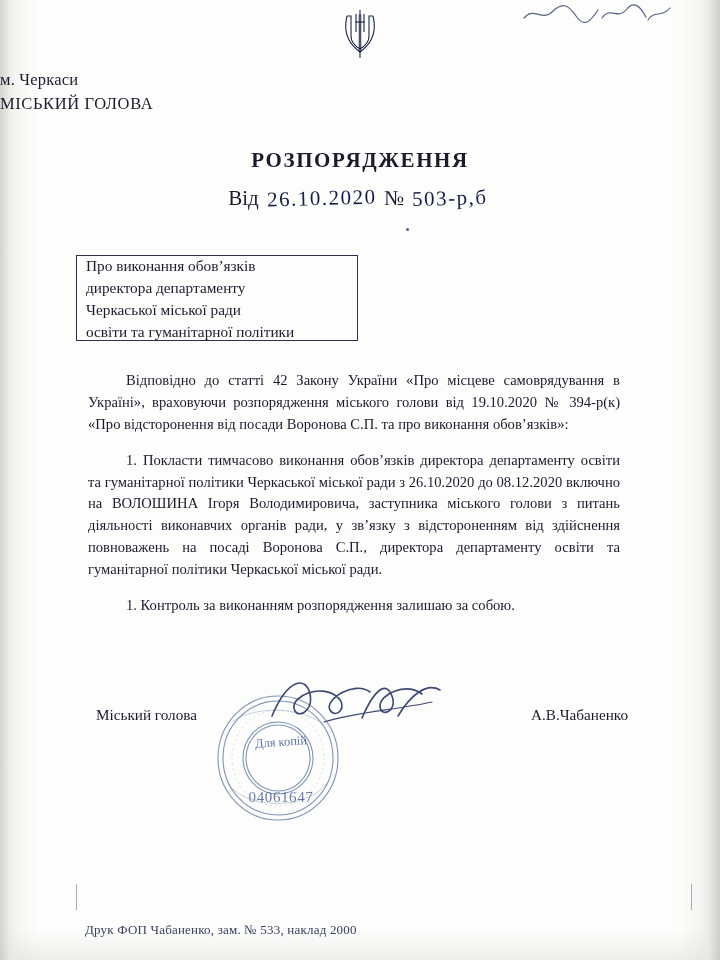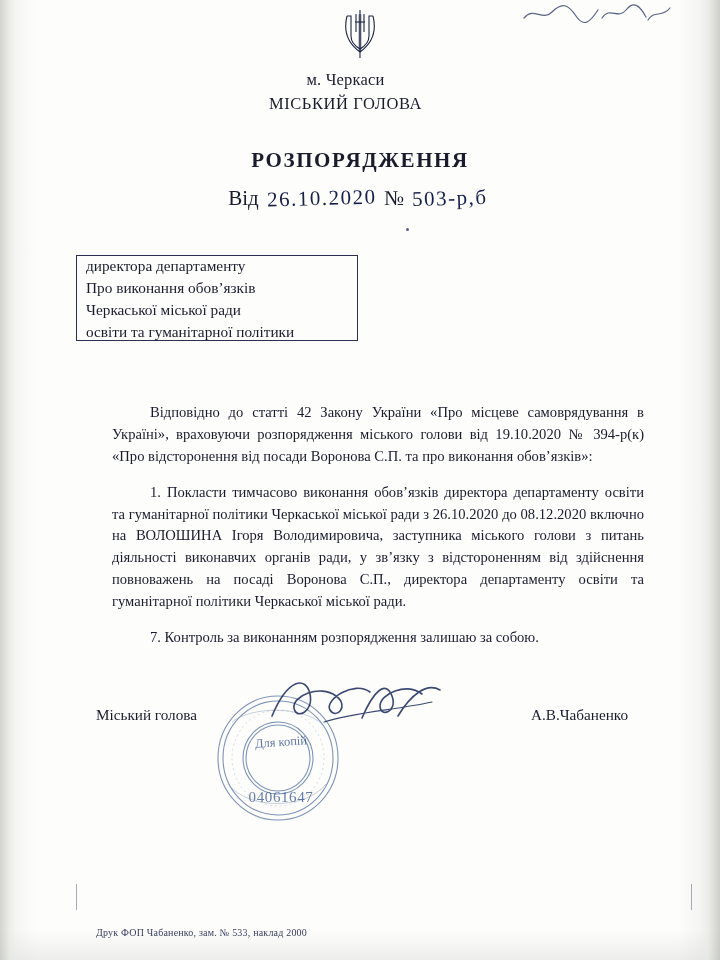--- a/index.html
+++ b/index.html
@@ -72,22 +72,21 @@
     height: 26px;
     opacity: .75;
   }
 
   
   .header {
     position: absolute;
     top: 70px;
     left: 0;
     width: 659px;
-    text-align: center;
-    padding-left: 16px;
+    text-align: left;
   }
   .city {
     font-size: 16.5px;
     letter-spacing: .2px;
     margin-bottom: 4px;
   }
   .office {
     font-size: 16.5px;
     letter-spacing: .6px;
   }
@@ -163,26 +162,25 @@
     left: 86px;
     width: 300px;
     font-size: 15.3px;
     line-height: 1.44;
   }
 
   
   .body {
     position: absolute;
     top: 370px;
-    left: 112px;
+    left: 88px;
     width: 532px;
     font-size: 14.6px;
     line-height: 1.5;
     text-align: justify;
-    margin-top: 32px;
   }
   .body p {
     margin: 0 0 14px 0;
     text-indent: 38px;
   }
   .body p.tight { margin-bottom: 13px; }
 
   
   .sign-row {
     position: absolute;
@@ -252,22 +250,22 @@
     top: 884px;
     right: 28px;
     width: 1px;
     height: 26px;
     background: #9096a8;
     opacity: .8;
   }
   .footer-note {
     position: absolute;
     bottom: 22px;
-    left: 96px;
-    font-size: 10px;
+    left: 85px;
+    font-size: 13px;
     color: #3a4060;
     letter-spacing: .2px;
   }
 </style>
 </head>
 <body>
 
 <div class="page">
 
   <div class="paper-shade"></div>
@@ -310,30 +308,30 @@
     <span class="lbl">№</span>
     <span class="hand">503-р,б</span>
   </div>
   <div class="dot-mark"></div>
 
   <div class="bracket">
     <span class="l"></span>
     <span class="r"></span>
   </div>
   <div class="subject-lines">
+    <div>Про виконання обов’язків</div>
     <div>директора департаменту</div>
-    <div>Про виконання обов’язків</div>
     <div>Черкаської міської ради</div>
     <div>освіти та гуманітарної політики</div>
   </div>
 
   <div class="body">
     <p>Відповідно до статті 42 Закону України «Про місцеве самоврядування в Україні», враховуючи розпорядження міського голови від 19.10.2020 № 394-р(к) «Про відсторонення від посади Воронова С.П. та про виконання обов’язків»:</p>
     <p>1. Покласти тимчасово виконання обов’язків директора департаменту освіти та гуманітарної політики Черкаської міської ради з 26.10.2020 до 08.12.2020 включно на ВОЛОШИНА Ігоря Володимировича, заступника міського голови з питань діяльності виконавчих органів ради, у зв’язку з відстороненням від здійснення повноважень на посаді Воронова С.П., директора департаменту освіти та гуманітарної політики Черкаської міської ради.</p>
-    <p>7.  Контроль за виконанням розпорядження залишаю за собою.</p>
+    <p>1.  Контроль за виконанням розпорядження залишаю за собою.</p>
   </div>
 
   <svg class="stamp" viewBox="0 0 152 140" fill="none" stroke="#32548f" stroke-width="1.1">
     <ellipse cx="76" cy="70" rx="60" ry="62"></ellipse>
     <ellipse cx="76" cy="70" rx="55" ry="57"></ellipse>
     <ellipse cx="76" cy="70" rx="35" ry="36"></ellipse>
     <ellipse cx="76" cy="70" rx="32" ry="33"></ellipse>
     <g opacity=".55" stroke-width=".8">
       <path d="M30 34 C 50 18, 100 18, 120 36"></path>
       <path d="M26 96 C 46 122, 104 122, 124 96"></path>

